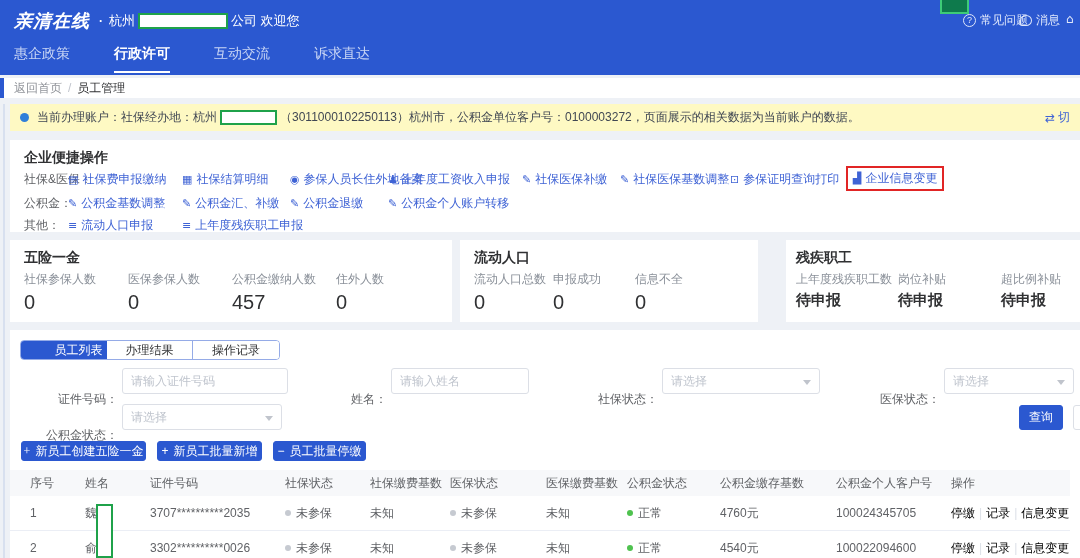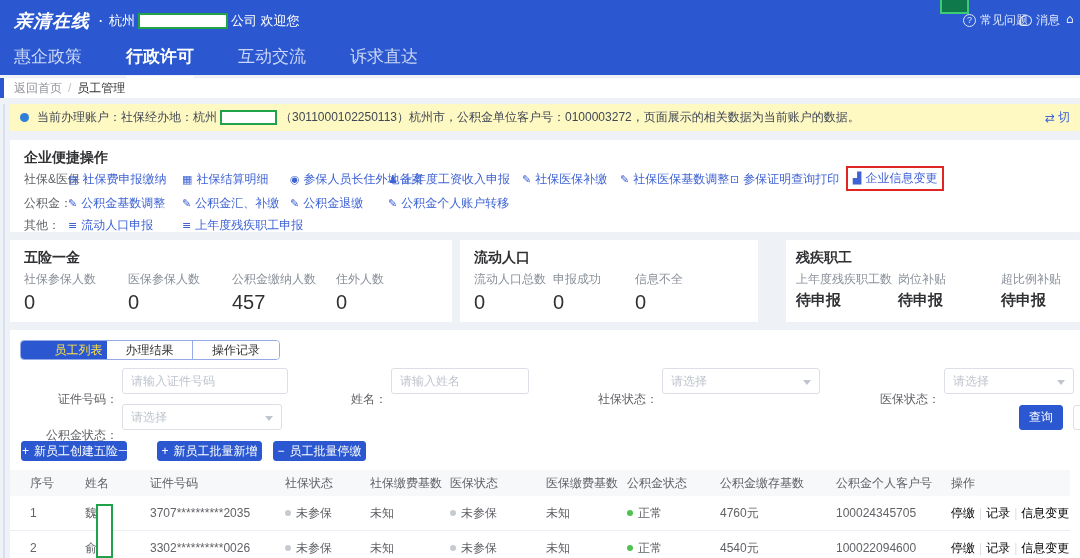--- a/index.html
+++ b/index.html
@@ -13,21 +13,21 @@
   .brand-row{position:absolute;top:9px;left:14px;display:flex;align-items:center;color:#ffffff;}
   .logo{font-size:18px;font-weight:bold;font-style:italic;letter-spacing:1px;}
   .brand-dot{margin:0 6px 0 9px;font-weight:bold;}
   .brand-text{font-size:13px;}
   .redact{background:#fff;border:2px solid #1fa24a;display:inline-block;}
   .redact-company{width:90px;height:16px;margin:0 3px;}
   .badge-redact{position:absolute;left:940px;top:0;width:29px;height:14px;background:#0e7a4c;border:2px solid #3ecb77;border-top:none;}
   .hr-item{position:absolute;top:12px;display:flex;align-items:center;gap:4px;color:#dfe7fb;cursor:pointer;white-space:nowrap;}
   .circle-icon{width:13px;height:13px;border:1px solid #dfe7fb;border-radius:50%;font-size:9px;line-height:11px;text-align:center;display:inline-block;flex:none;}
   .bubble-icon{width:12px;height:11px;border:1px solid #dfe7fb;border-radius:50% 50% 50% 2px;display:inline-block;flex:none;}
-  .nav{position:absolute;left:14px;top:45px;display:flex;gap:44px;font-size:17px;}
+  .nav{position:absolute;left:14px;top:45px;display:flex;gap:44px;font-size:14px;}
   .nav-item{color:#c9d6f5;cursor:pointer;padding-bottom:8px;}
   .nav-item.active{color:#fff;border-bottom:2px solid #fff;font-weight:bold;}
 
   
   .breadcrumb-bar{position:absolute;top:78px;left:0;width:1080px;height:20px;background:#fff;display:flex;align-items:center;}
   .breadcrumb-accent{width:4px;height:20px;background:#2b58d0;margin-right:10px;}
   .crumb-back{color:#909399;cursor:pointer;}
   .crumb-sep{color:#c0c4cc;margin:0 6px;}
   .crumb-current{color:#303133;}
   .left-rail{position:absolute;left:3px;top:104px;width:2px;height:454px;background:#d8e0ef;}
@@ -58,21 +58,21 @@
   .metric{position:absolute;top:31px;white-space:nowrap;}
   .m-label{color:#8a9099;font-size:12px;}
   .m-value{margin-top:3px;font-size:20px;color:#303133;}
   .m-value.pending{font-size:15px;font-weight:bold;}
 
   
   .main-card{position:absolute;top:330px;left:10px;width:1070px;height:228px;background:#fff;}
   .tabs{position:absolute;top:10px;left:10px;display:flex;border:1px solid rgba(43,88,208,.5);border-radius:4px;overflow:hidden;}
   .tab{width:86px;height:18px;line-height:18px;text-align:center;color:#303133;background:#fff;border-right:1px solid rgba(43,88,208,.5);cursor:pointer;}
   .tab:last-child{border-right:none;}
-  .tab.active{background:#2b58d0;color:#fde047;padding-left:30px;}
+  .tab.active{background:#2b58d0;color:#ffffff;padding-left:30px;}
   .f-label{position:absolute;color:#606266;height:26px;line-height:26px;text-align:right;white-space:nowrap;margin-top:18px;}
   .f-input{position:absolute;height:26px;border:1px solid #dcdfe6;border-radius:3px;background:#fff;padding:0 8px;font-size:12px;color:#606266;font-family:inherit;outline:none;}
   .f-input::placeholder{color:#bfc4cd;}
   .f-select{position:absolute;height:26px;border:1px solid #dcdfe6;border-radius:3px;background:#fff;padding:0 20px 0 8px;line-height:24px;color:#bfc4cd;cursor:pointer;}
   .sel-caret{position:absolute;right:8px;top:11px;width:0;height:0;border-left:4px solid transparent;border-right:4px solid transparent;border-top:5px solid #c0c4cc;}
   .btn{position:absolute;border-radius:3px;text-align:center;cursor:pointer;font-size:12px;white-space:nowrap;}
   .btn-primary{background:#2b58d0;color:#fff;border:1px solid #2b58d0;}
   .btn-plain{background:#fff;color:#606266;border:1px solid #dcdfe6;}
   .btn-sign{margin-right:5px;}
 
@@ -239,21 +239,21 @@
   <span class="f-label" style="left:582px;top:38px;width:66px;">社保状态：</span>
   <div class="f-select" style="left:652px;top:38px;width:158px;"><span>请选择</span><span class="sel-caret"></span></div>
   <span class="f-label" style="left:864px;top:38px;width:66px;">医保状态：</span>
   <div class="f-select" style="left:934px;top:38px;width:130px;"><span>请选择</span><span class="sel-caret"></span></div>
 
   <span class="f-label" style="left:30px;top:74px;width:78px;">公积金状态：</span>
   <div class="f-select" style="left:112px;top:74px;width:160px;"><span>请选择</span><span class="sel-caret"></span></div>
   <button class="btn btn-primary" style="left:1009px;top:75px;width:44px;height:25px;">查询</button>
   <button class="btn btn-plain" style="left:1063px;top:75px;width:44px;height:25px;">重置</button>
 
-  <button class="btn btn-primary" style="left:11px;top:111px;width:106px;height:20px;"><span class="btn-sign">+</span><span>新员工创建五险一金</span></button>
+  <button class="btn btn-primary" style="left:11px;top:111px;width:125px;height:20px;font-family:Liberation Serif, serif;"><span class="btn-sign">+</span><span>新员工创建五险一金</span></button>
   <button class="btn btn-primary" style="left:147px;top:111px;width:105px;height:20px;"><span class="btn-sign">+</span><span>新员工批量新增</span></button>
   <button class="btn btn-primary" style="left:263px;top:111px;width:93px;height:20px;"><span class="btn-sign">−</span><span>员工批量停缴</span></button>
 
   <div class="emp-table">
     <div class="tr tr-head">
       <span class="td c1">序号</span>
       <span class="td c2">姓名</span>
       <span class="td c3">证件号码</span>
       <span class="td c4">社保状态</span>
       <span class="td c5">社保缴费基数</span>

